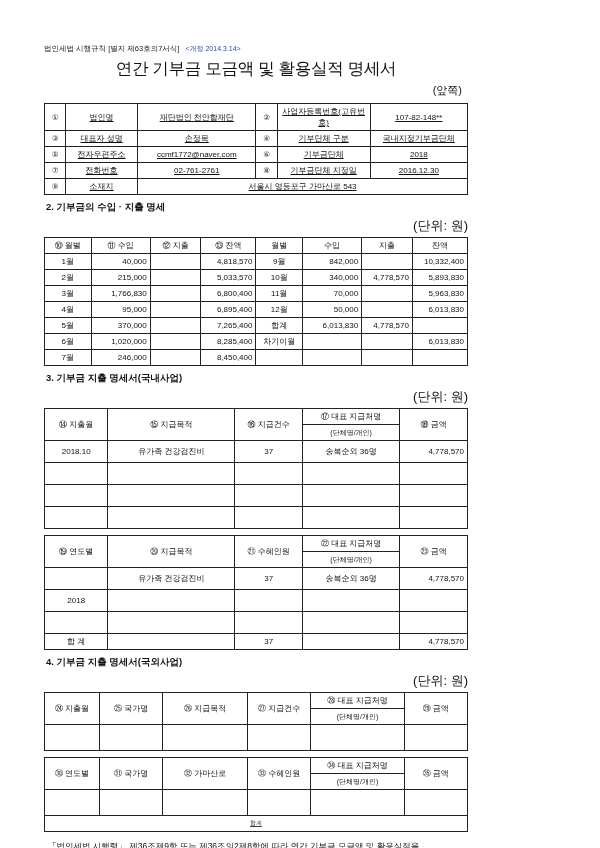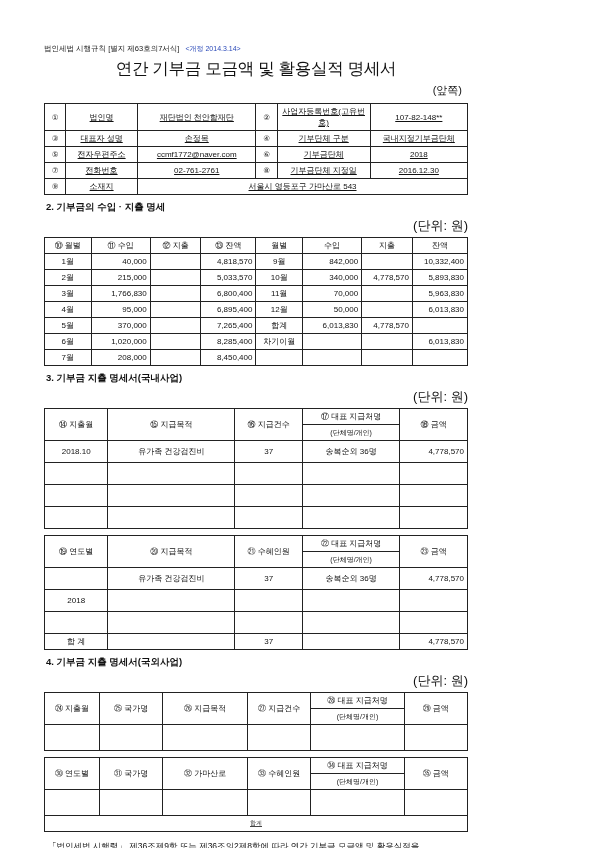--- a/index.html
+++ b/index.html
@@ -222,21 +222,21 @@
         <td class="r">1,020,000</td>
         <td class="r"></td>
         <td class="r">8,285,400</td>
         <td class="c">차기이월</td>
         <td class="r"></td>
         <td class="r"></td>
         <td class="r">6,013,830</td>
       </tr>
       <tr>
         <td class="c">7월</td>
-        <td class="r">208,000</td>
+        <td class="r">246,000</td>
         <td class="r"></td>
         <td class="r">8,450,400</td>
         <td class="c"></td>
         <td class="r"></td>
         <td class="r"></td>
         <td class="r"></td>
       </tr>
     </tbody>
   </table>
 

